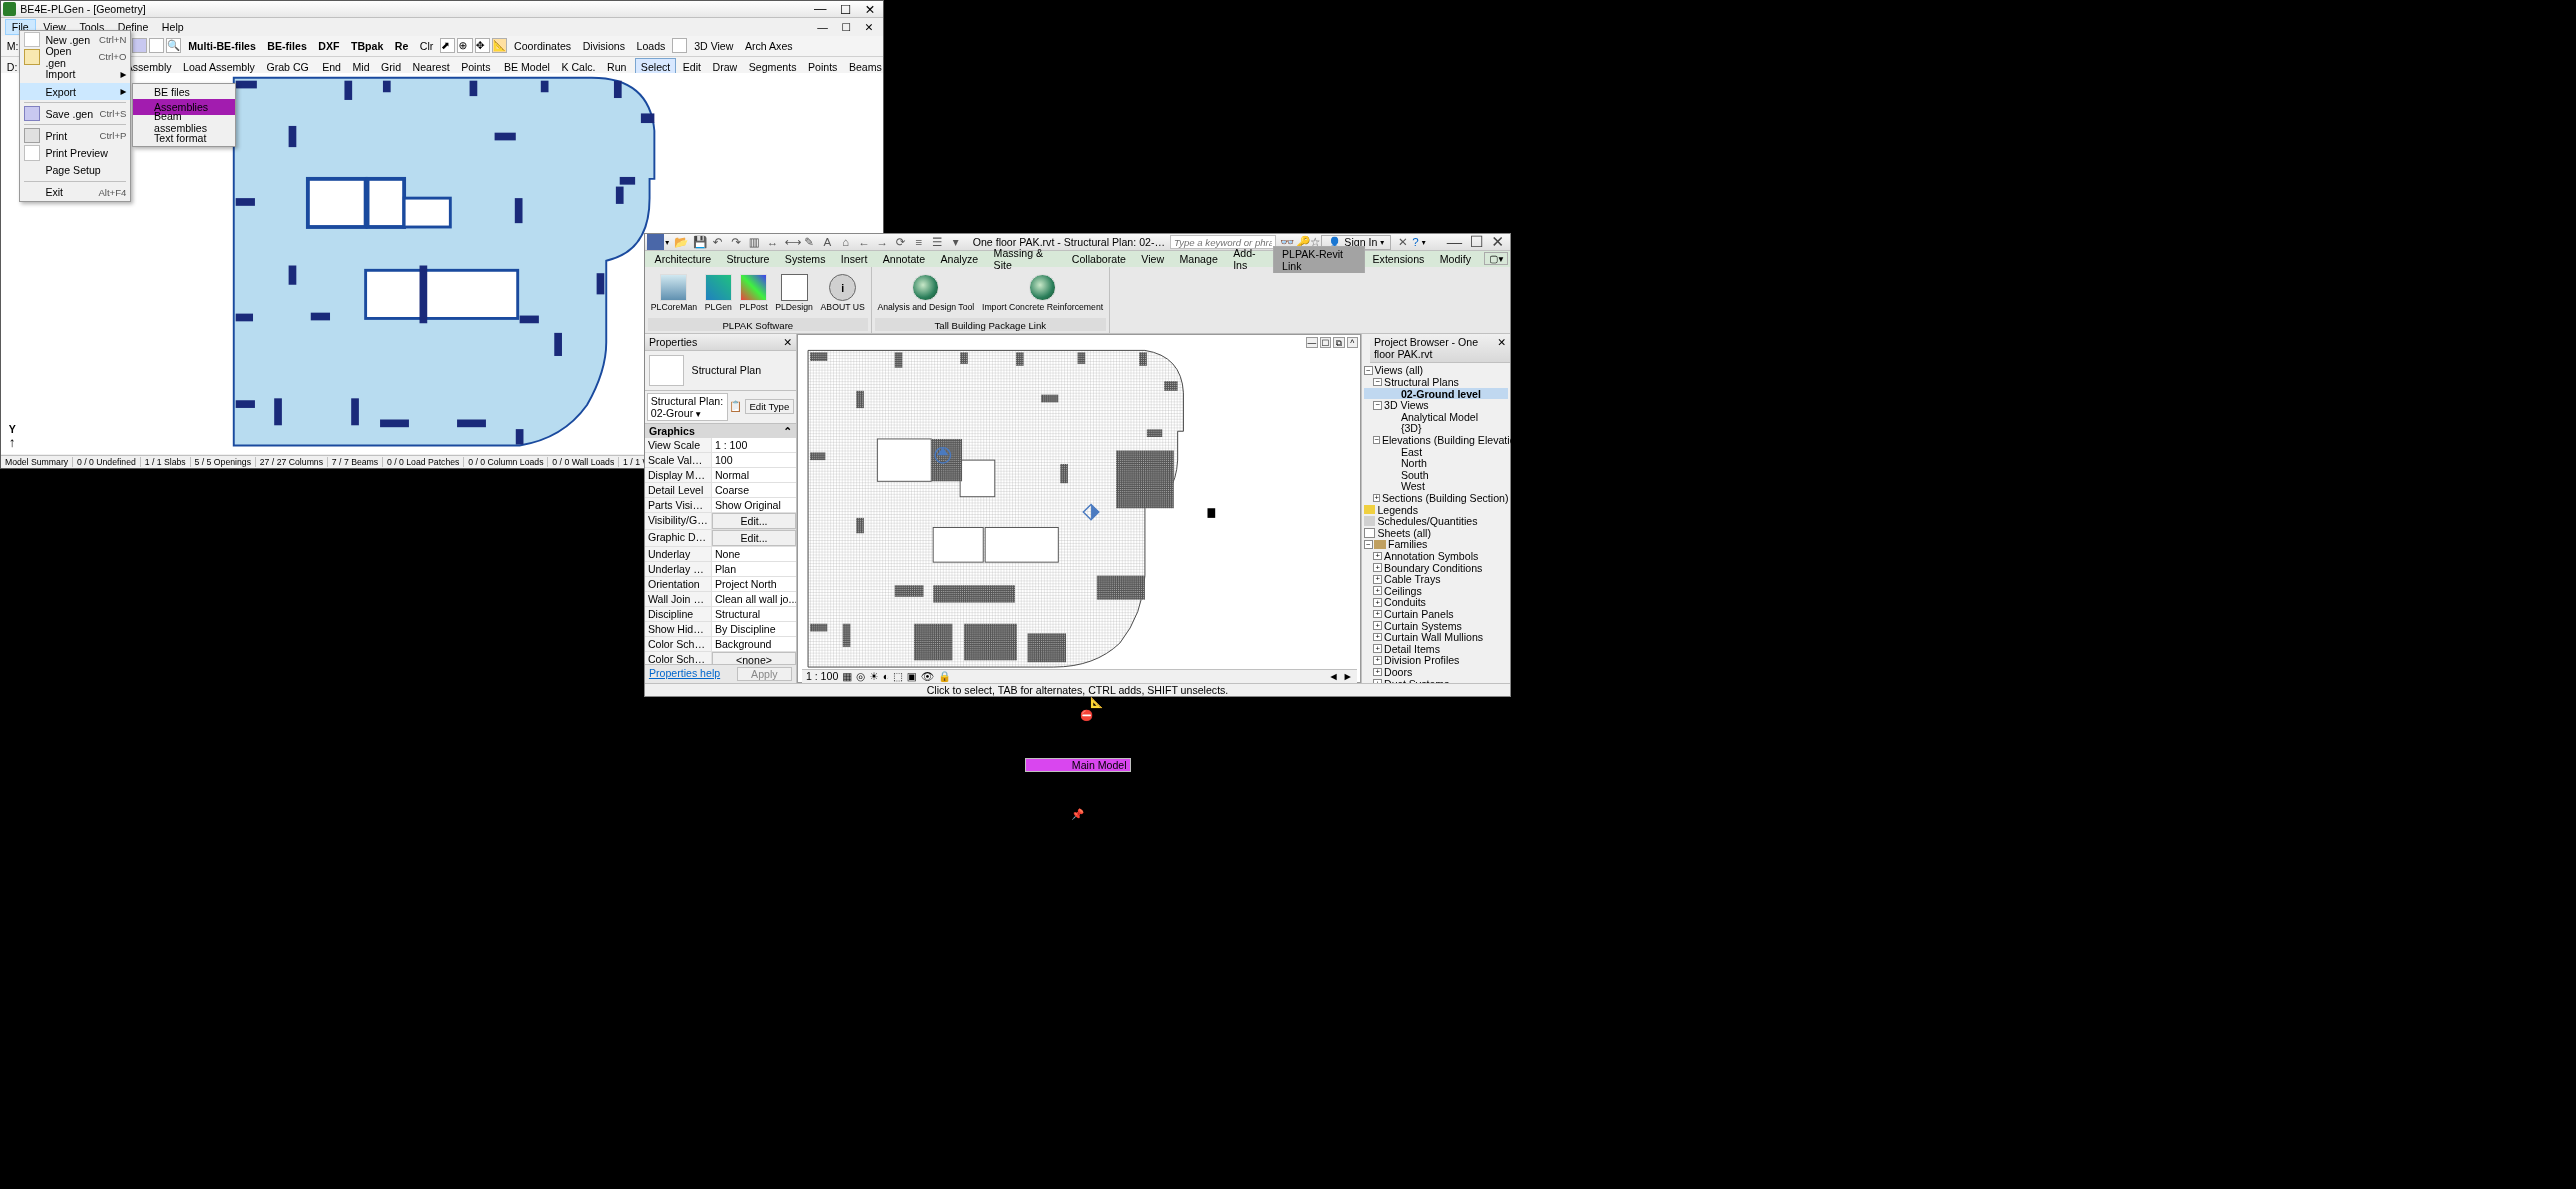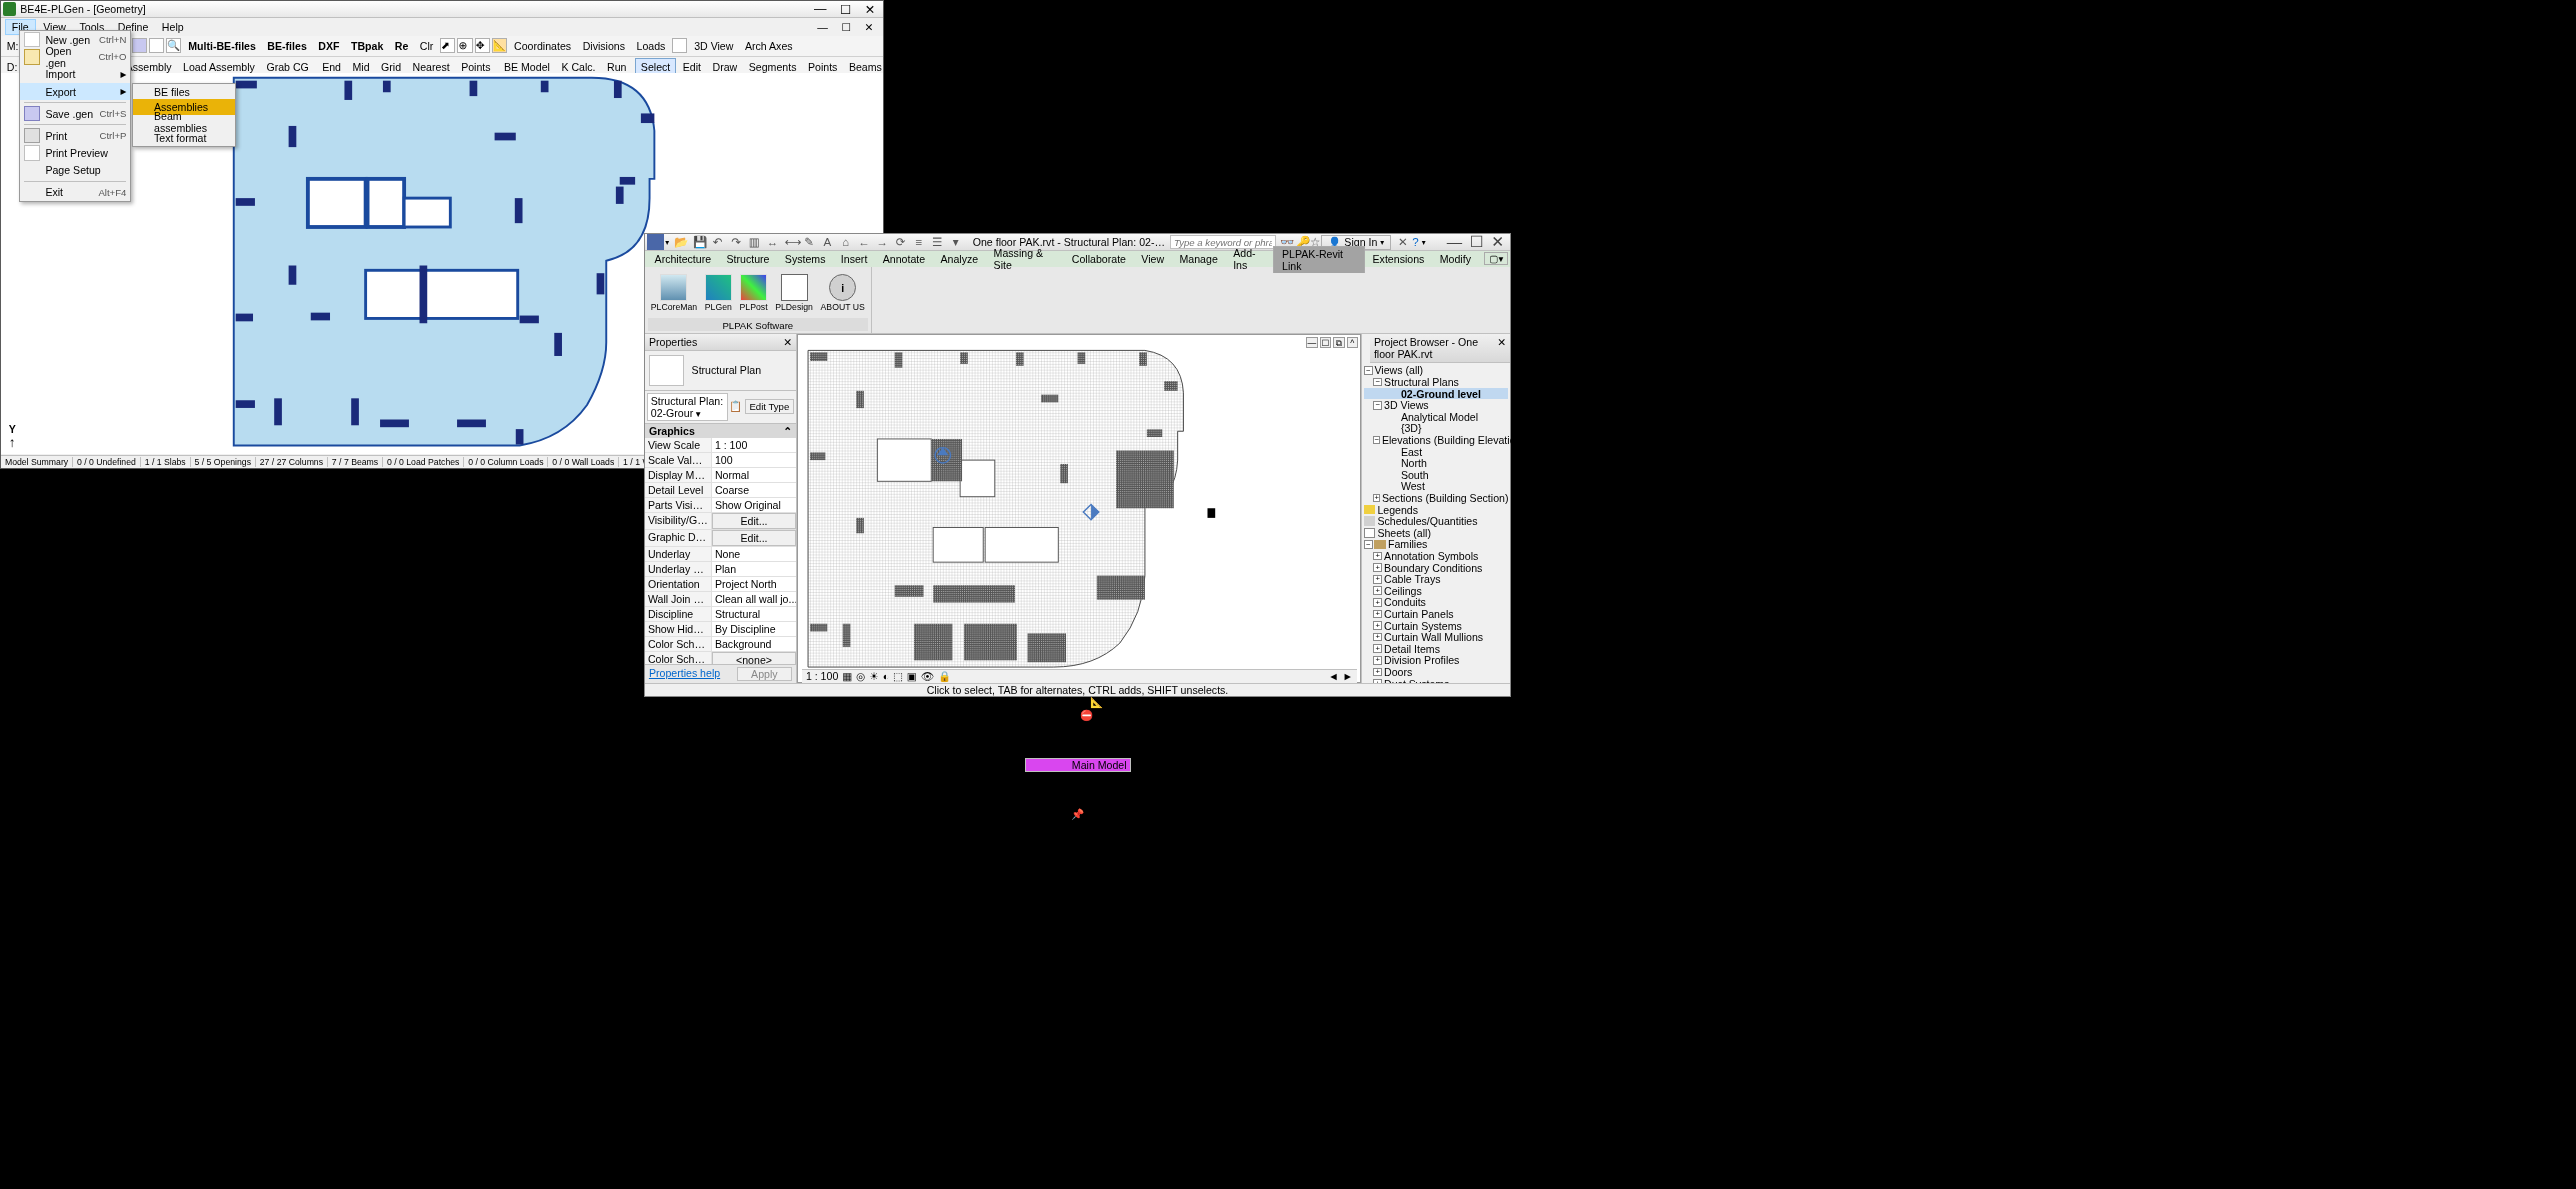--- a/index.html
+++ b/index.html
@@ -34,21 +34,21 @@
 .menu-item.highlighted { background: #cce8ff; }
 .menu-icon { width: 15.4px; height: 15.4px; flex: 0 0 15.4px; }
 .menu-label { flex: 1; }
 .menu-shortcut { font-size: 9.6px; color: #555; }
 .menu-arrow { font-size: 7.7px; }
 .menu-sep { height: 1px; background: #c0c0c0; margin: 1.9px 3.9px; }
 
 
 .export-submenu { position: absolute; left: 131px; top: 82px; width: 104px; background: #f0f0f0; border: 1px solid #999; box-shadow: 1.9px 1.9px 3.9px rgba(0,0,0,.3); z-index: 101; }
 .submenu-item { height: 15.4px; padding: 0 21px; cursor: pointer; display:flex; align-items:center; font-size: 10.6px;}
-.submenu-item.highlighted { background: #eab308; }
+.submenu-item.highlighted { background: #a21caf; }
 
 
 .revit-window { position: absolute; left: 644px; top: 233px; width: 867px; height: 464px; background: #e8e8e8; border: 1px solid #888; }
 .revit-titlebar { height: 17.3px; background: linear-gradient(#f8f8f8, #e0e0e0); border-bottom: 1px solid #c0c0c0; display: flex; align-items: center; }
 .revit-quickaccess { display: flex; align-items: center; gap: 5.8px; padding: 0 5.8px; }
 .revit-qa-icon { width: 12.5px; height: 12.5px; display: inline-block; cursor: pointer; font-size: 11.6px; color: #555; text-align:center; line-height:12.5px;}
 .revit-title { flex: 1; text-align: center; font-size: 10.6px; }
 .revit-search { width: 106px; height: 13.5px; background: #fff; border: 1px solid #c0c0c0; font-size: 9.6px; font-style: italic; color: #888; padding: 0 2.9px; }
 .revit-right-controls { display: flex; gap: 7.7px; padding: 0 5.8px; }
 .revit-signin { border: 1px solid #b0b0b0; padding: 0 5.8px; font-size: 9.6px; display:flex; align-items:center; gap:2.9px;}
@@ -390,20 +390,33 @@
           <div class="ribbon-btn-icon" style="border:1px solid #666;background:#fff;"></div>
           <div class="ribbon-btn-label">PLDesign</div>
         </div>
         <div class="ribbon-btn">
           <div class="ribbon-btn-icon" style="border-radius:50%;border:1.9px solid #666;background:#d0d0d0;display:flex;align-items:center;justify-content:center;font-weight:bold;">i</div>
           <div class="ribbon-btn-label">ABOUT US</div>
         </div>
       </div>
       <div class="ribbon-panel-title">PLPAK Software</div>
     </div>
+    <div class="ribbon-panel">
+      <div class="ribbon-panel-content">
+        <div class="ribbon-btn" style="min-width:96px;">
+          <div class="ribbon-btn-icon globe-icon"></div>
+          <div class="ribbon-btn-label">Analysis and Design Tool</div>
+        </div>
+        <div class="ribbon-btn" style="min-width:125px;">
+          <div class="ribbon-btn-icon globe-icon"></div>
+          <div class="ribbon-btn-label">Import Concrete Reinforcement</div>
+        </div>
+      </div>
+      <div class="ribbon-panel-title">Tall Building Package Link</div>
+    </div>
   </div>
 
   <div class="revit-body">
 
     <div class="props-panel">
       <div class="props-title">
         <span>Properties</span>
         <span style="cursor:pointer;">✕</span>
       </div>
       <div class="props-preview">

